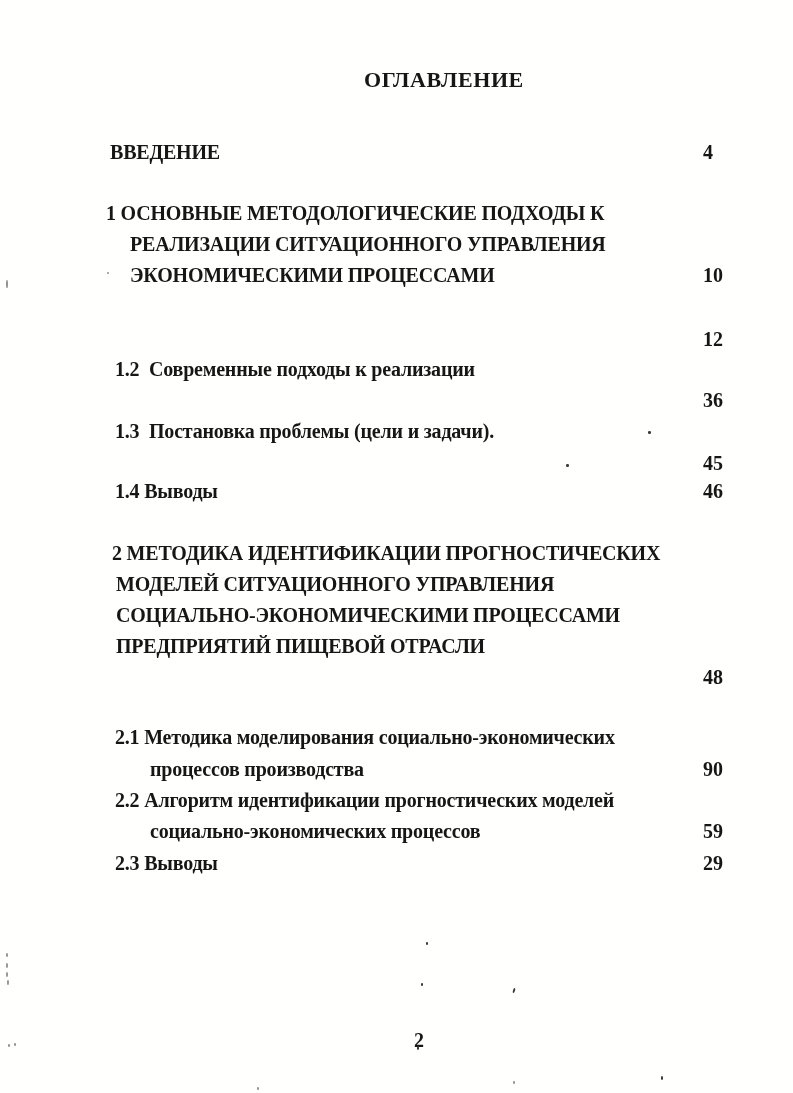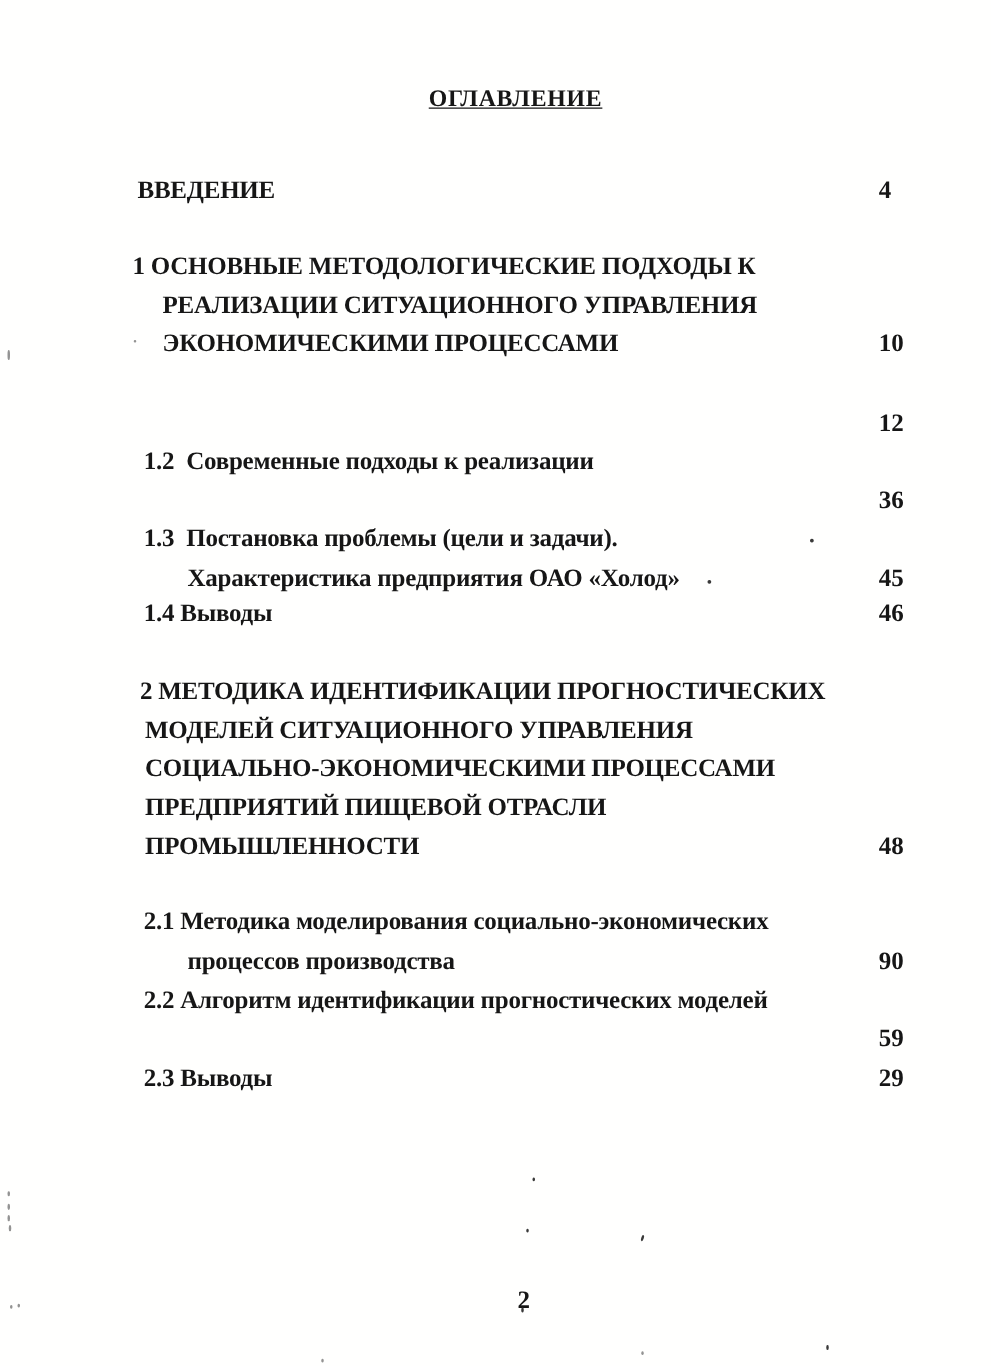--- a/index.html
+++ b/index.html
@@ -13,27 +13,26 @@
     height: 1093px;
     background: #fffffe;
     overflow: hidden;
     font-family: "Liberation Serif", "DejaVu Serif", serif;
     color: #161616;
     font-weight: bold;
   }
   .title {
     position: absolute;
     top: 65px;
-    left: 343px;
+    left: 364px;
     height: 30px;
     line-height: 30px;
-    font-size: 19px;
+    font-size: 22px;
     letter-spacing: 0.6px;
     white-space: pre;
-    text-decoration: underline;
   }
   .line {
     position: absolute;
     left: 0;
     width: 793px;
     height: 30px;
     line-height: 30px;
     font-size: 20px;
     letter-spacing: -0.2px;
   }
@@ -101,56 +100,55 @@
   <div class="line in-sub" style="top:354px">
     <span class="t">1.2  Современные подходы к реализации</span>
   </div>
   <div class="line in-subw" style="top:385px">
     <span class="p">36</span>
   </div>
   <div class="line in-sub" style="top:416px">
     <span class="t">1.3  Постановка проблемы (цели и задачи).</span>
   </div>
   <div class="line in-subw" style="top:448px">
-    <span class="t">Характеристика предприятия ОАО «Холод»</span>
     <span class="p">45</span>
   </div>
   <div class="line in-sub" style="top:476px">
     <span class="t">1.4 Выводы</span>
     <span class="p">46</span>
   </div>
 
   <div class="line in-chapter2" style="top:538px">
     <span class="t">2 МЕТОДИКА ИДЕНТИФИКАЦИИ ПРОГНОСТИЧЕСКИХ</span>
   </div>
   <div class="line in-chapter2w" style="top:569px">
     <span class="t">МОДЕЛЕЙ СИТУАЦИОННОГО УПРАВЛЕНИЯ</span>
   </div>
   <div class="line in-chapter2w" style="top:600px">
     <span class="t">СОЦИАЛЬНО-ЭКОНОМИЧЕСКИМИ ПРОЦЕССАМИ</span>
   </div>
   <div class="line in-chapter2w" style="top:631px">
     <span class="t">ПРЕДПРИЯТИЙ ПИЩЕВОЙ ОТРАСЛИ</span>
   </div>
   <div class="line in-chapter2w" style="top:662px">
-    <span class="t">ПРОМЫШЛЕННОСТИ</span>
     <span class="p">48</span>
   </div>
 
   <div class="line in-sub" style="top:722px">
     <span class="t">2.1 Методика моделирования социально-экономических</span>
   </div>
   <div class="line in-subw" style="top:754px">
     <span class="t">процессов производства</span>
     <span class="p">90</span>
   </div>
   <div class="line in-sub" style="top:785px">
     <span class="t">2.2 Алгоритм идентификации прогностических моделей</span>
   </div>
   <div class="line in-subw" style="top:816px">
+    <span class="t">социально-экономических процессов</span>
     <span class="p">59</span>
   </div>
   <div class="line in-sub" style="top:848px">
     <span class="t">2.3 Выводы</span>
     <span class="p">29</span>
   </div>
 
   <div class="folio">2</div>
 
   <div class="speck light" style="left:6px;   top:280px;  width:2px; height:8px;"></div>

